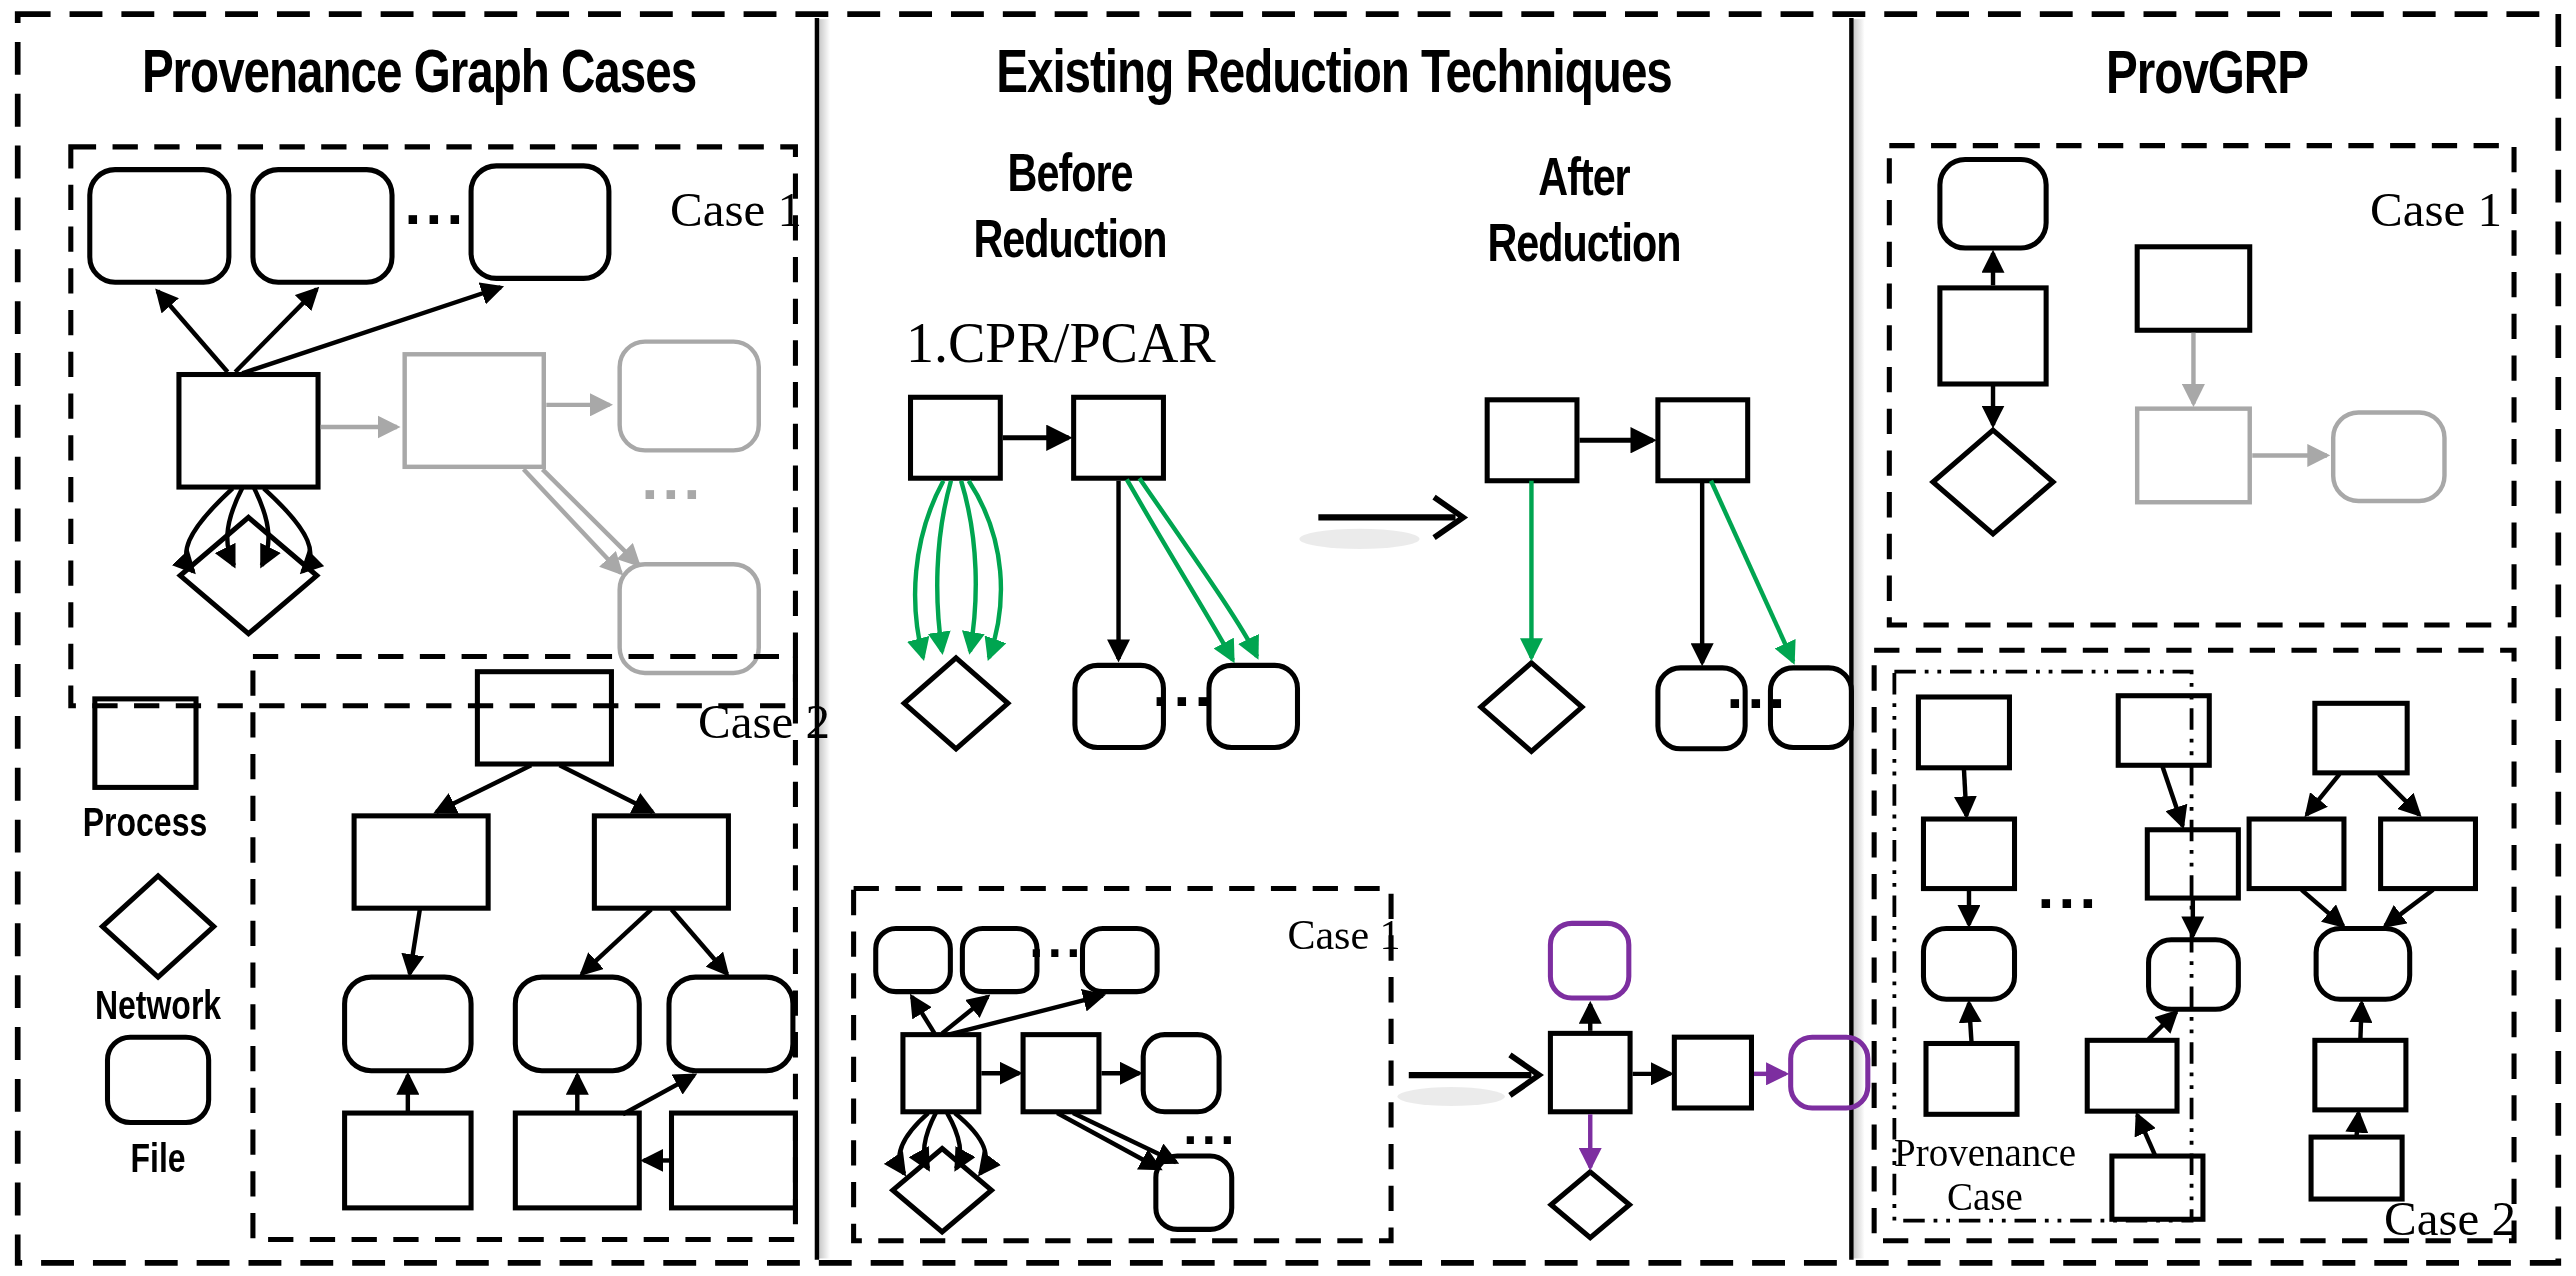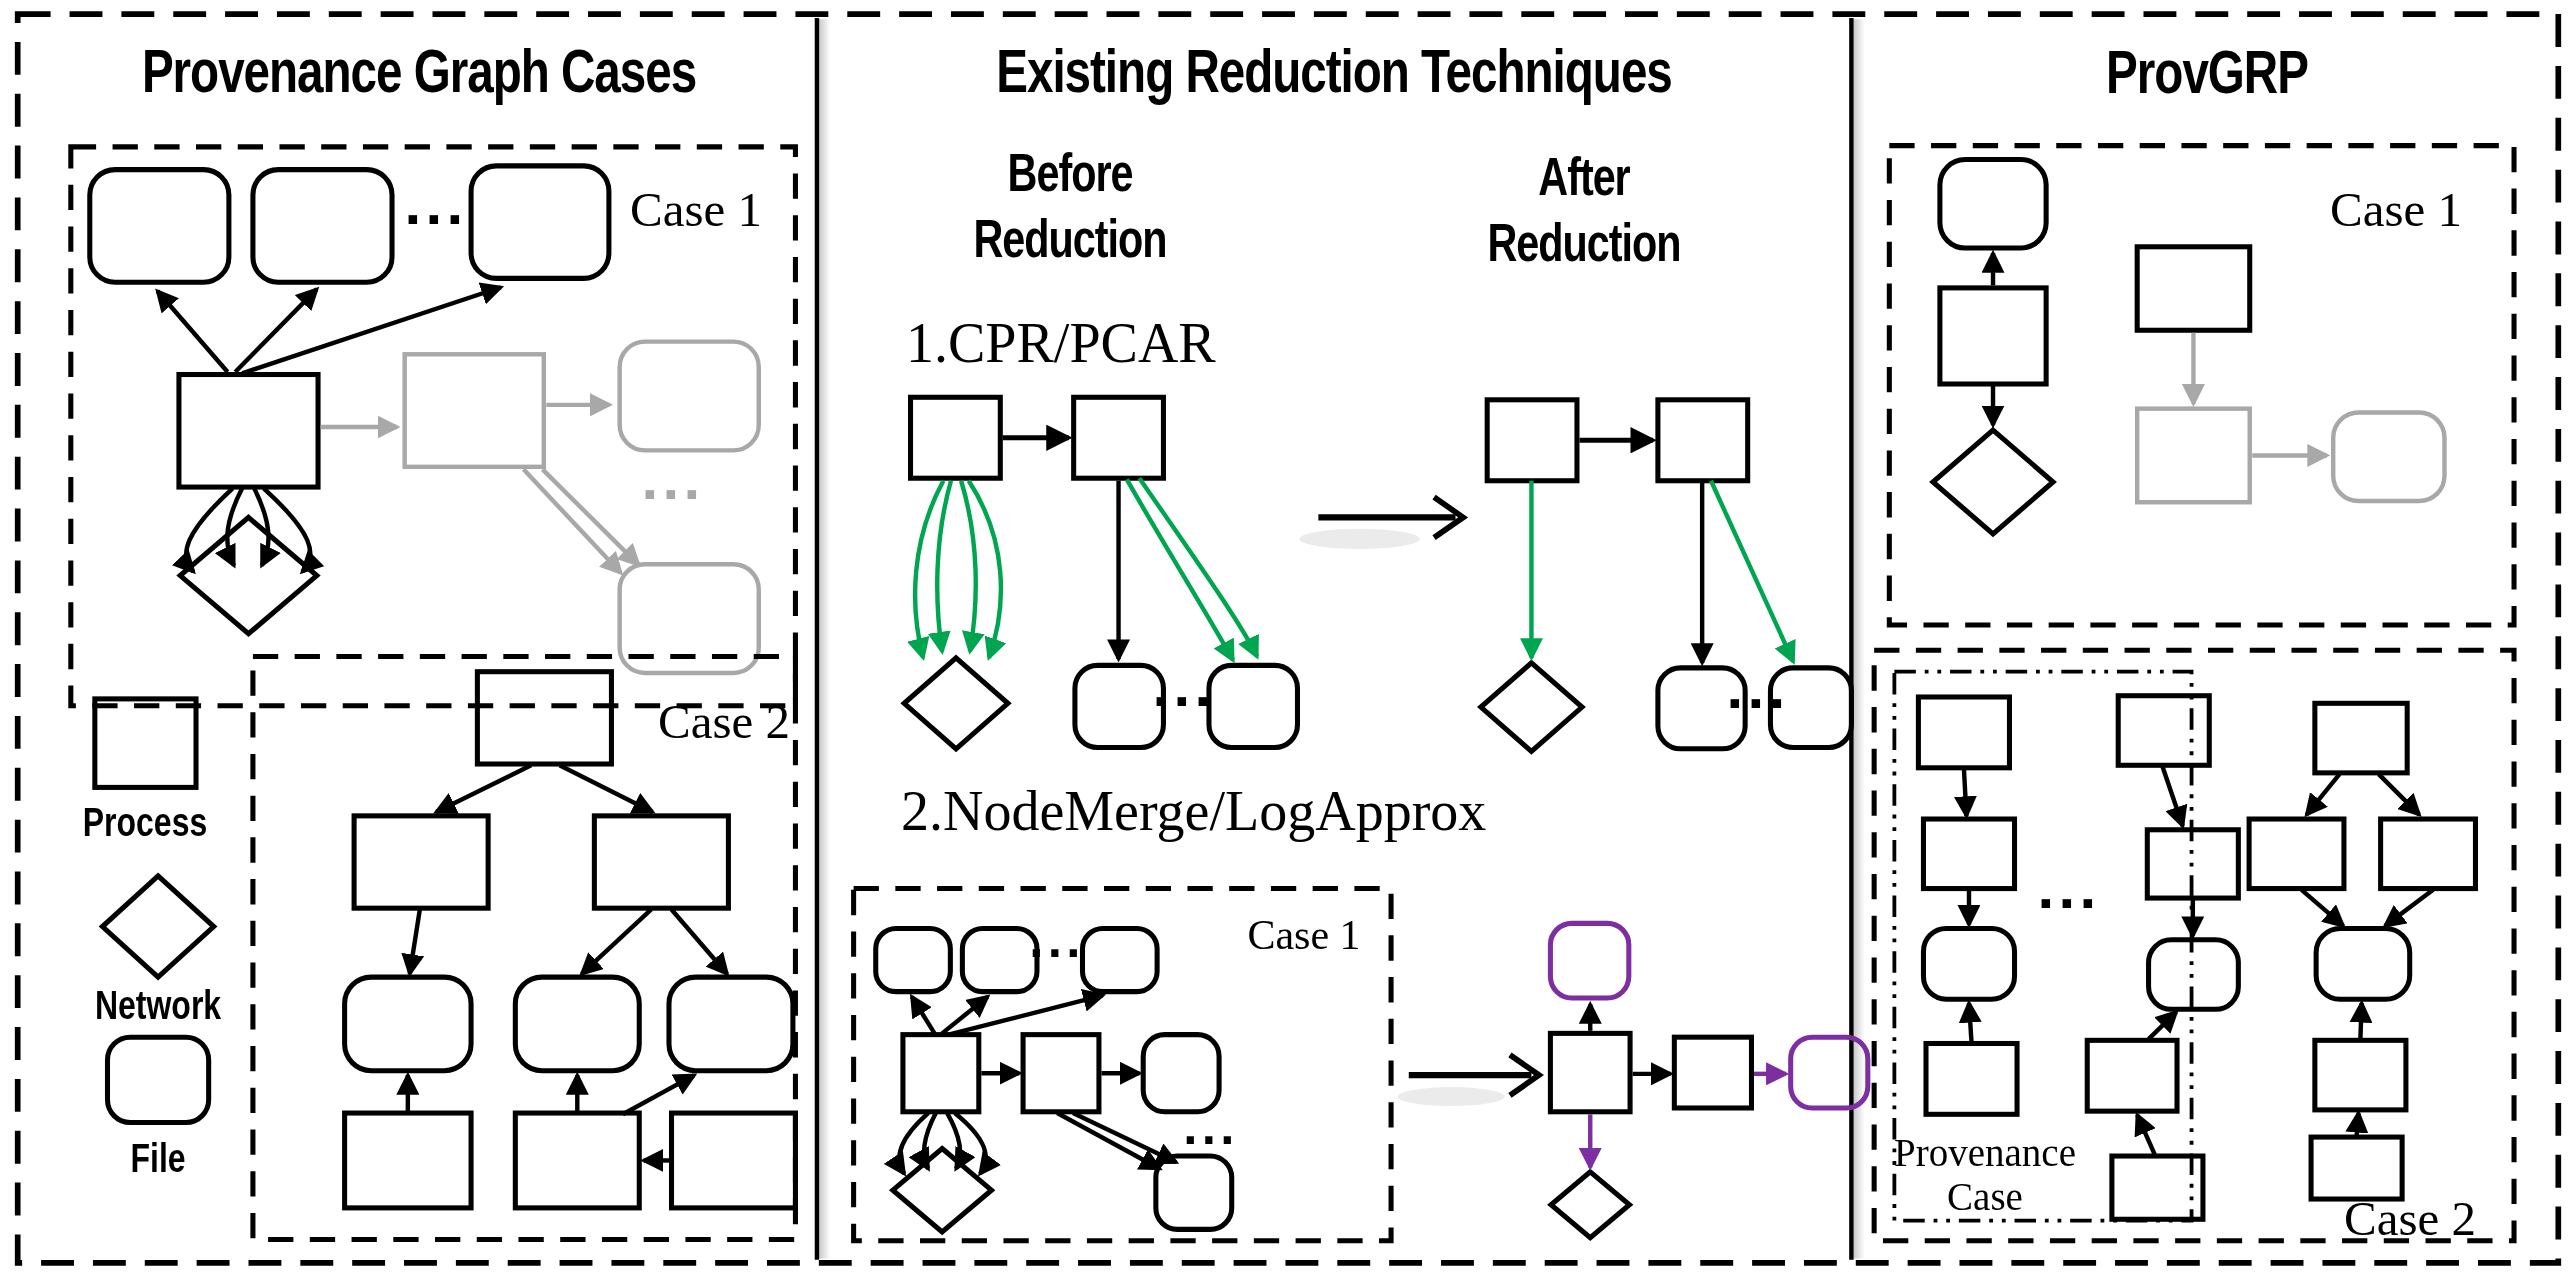--- a/index.html
+++ b/index.html
@@ -5,21 +5,21 @@
   html,body{margin:0;padding:0;background:#fff;}
   #fig{position:relative;width:2576px;height:1277px;background:#ffffff;overflow:hidden;
        font-family:"Liberation Sans",sans-serif;color:#000;text-align:right;}
   #fig svg{position:absolute;left:0;top:0;width:2576px;height:1277px;}
   .lbl{position:absolute;white-space:nowrap;transform:translate(-50%,-50%);z-index:5;}
   .t-title{font-size:61px;font-weight:700;letter-spacing:-1.3px;
            transform:translate(-50%,-50%) scaleX(0.78);}
   .t-head{font-size:53px;font-weight:700;letter-spacing:-1.3px;
           transform:translate(-50%,-50%) scaleX(0.78);}
   .t-legend{font-size:40px;font-weight:700;transform:translate(-50%,-50%) scaleX(0.80);}
-  .t-serif{font-family:"Liberation Serif","DejaVu Serif",serif;font-size:47px;}
+  .t-serif{font-family:"Liberation Serif","DejaVu Serif",serif;font-size:47px;margin-left:40px;}
   .t-tech{font-family:"Liberation Serif","DejaVu Serif",serif;font-size:56px;
           transform:translate(0,-50%);margin-left:28px;}
   .t-info{font-family:"Liberation Serif","DejaVu Serif",serif;font-size:39px;}
   .dots{font-size:60px;font-weight:700;letter-spacing:4.4px;line-height:1em;
         transform:translate(-50%,-82%);}
   .dots.gray{color:#a8a8a8;}
 </style>
 </head>
 <body>
 
@@ -267,21 +267,20 @@
   <div class="lbl t-title" style="left:419px;top:71px">Provenance Graph Cases</div>
   <div class="lbl t-title" style="left:1334px;top:71px">Existing Reduction Techniques</div>
   <div class="lbl t-title" style="left:2207px;top:72px">ProvGRP</div>
 
   <div class="lbl t-head" style="left:1070px;top:172px">Before</div>
   <div class="lbl t-head" style="left:1070px;top:238px">Reduction</div>
   <div class="lbl t-head" style="left:1584px;top:176px">After</div>
   <div class="lbl t-head" style="left:1584px;top:242px">Reduction</div>
 
   <div class="lbl t-tech" style="left:878px;top:343px">1.CPR/PCAR</div>
-  <div class="lbl t-tech" style="left:873px;top:811px">2.NodeMerge/LogApprox</div>
 
   <div class="lbl t-serif" style="left:696px;top:209px;font-size:49px">Case 1</div>
   <div class="lbl t-serif" style="left:724px;top:721px;font-size:49px">Case 2</div>
   <div class="lbl t-serif" style="left:1304px;top:935px;font-size:42px">Case 1</div>
   <div class="lbl t-serif" style="left:2396px;top:209px;font-size:49px">Case 1</div>
   <div class="lbl t-serif" style="left:2410px;top:1218px;font-size:49px">Case 2</div>
 
   <div class="lbl t-legend" style="left:145px;top:822px">Process</div>
   <div class="lbl t-legend" style="left:158px;top:1005px">Network</div>
   <div class="lbl t-legend" style="left:158px;top:1158px">File</div>

